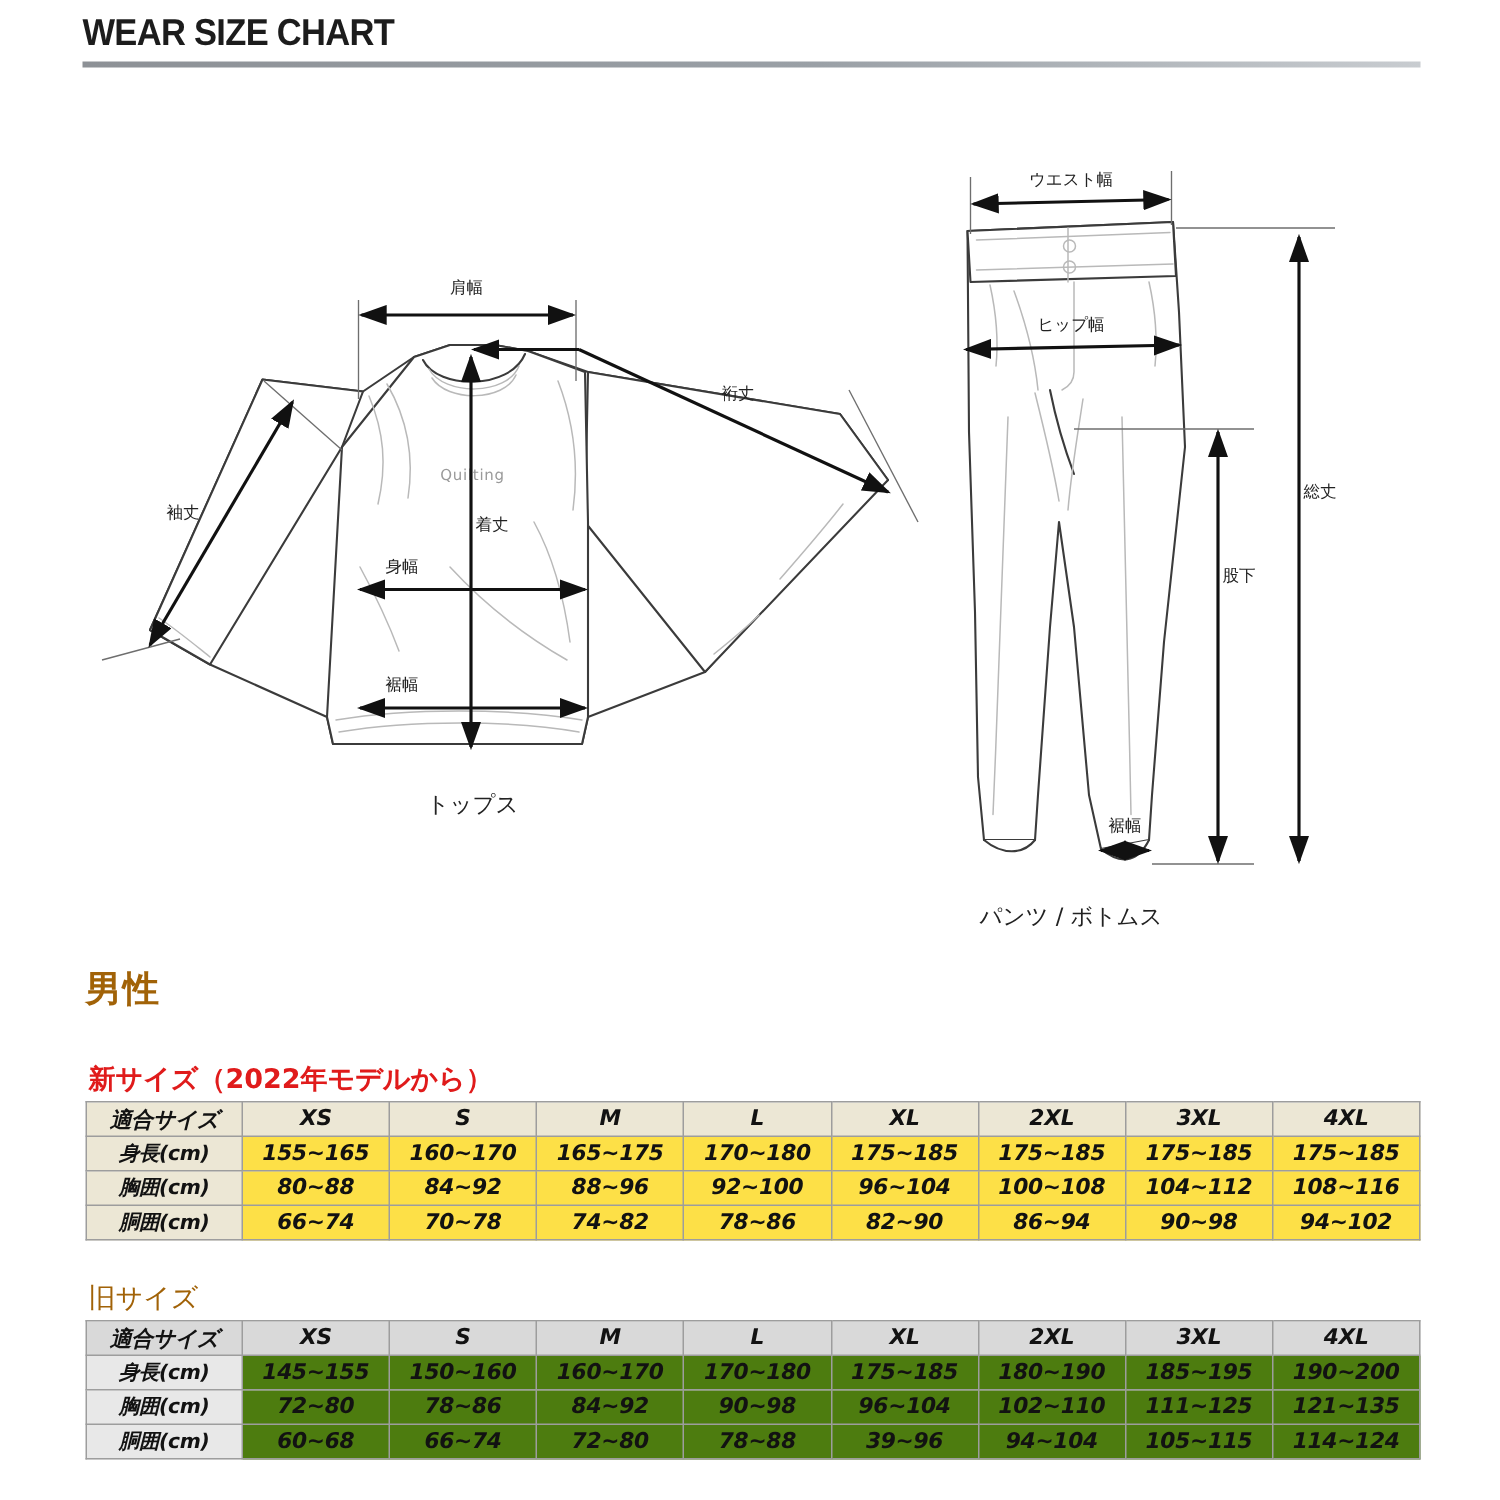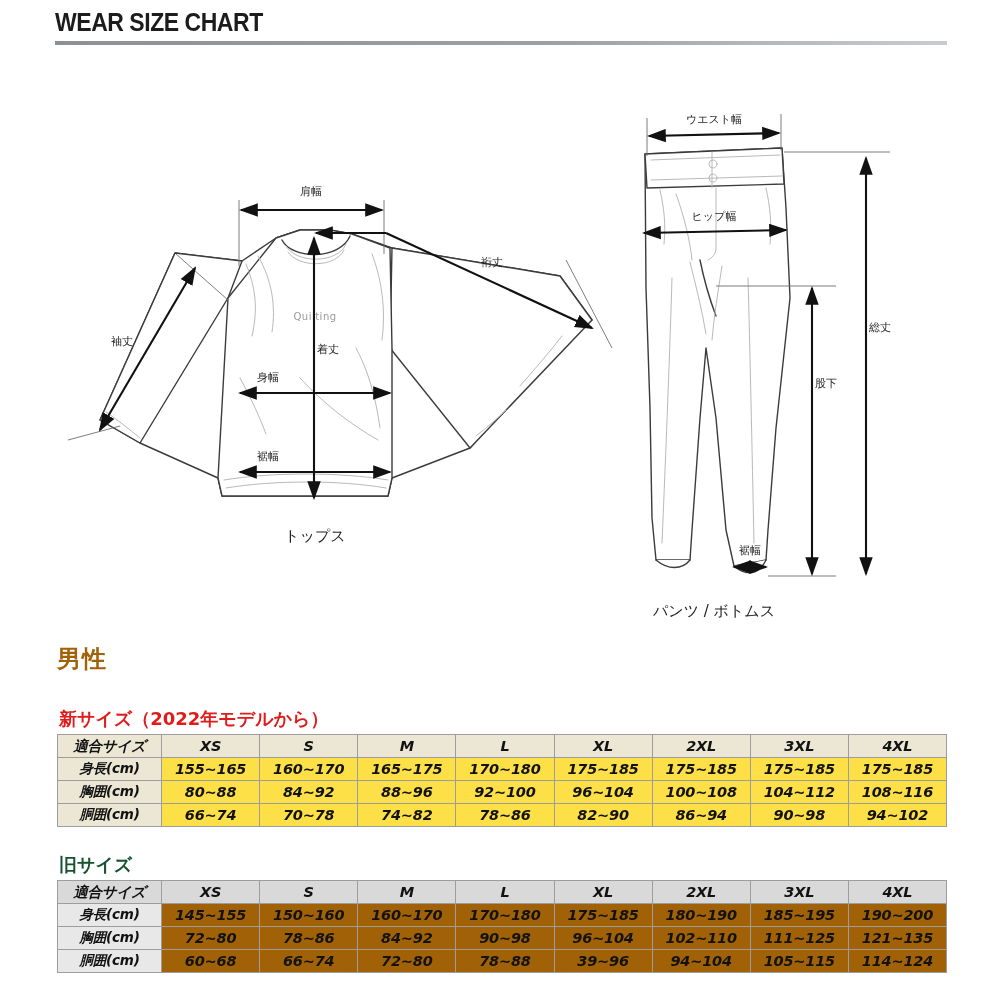--- a/index.html
+++ b/index.html
@@ -118,21 +118,21 @@
     color: #a16207;
     letter-spacing: 1px;
   }
   .table-caption {
     font-family: "DejaVu Sans", sans-serif;
     font-size: 18px;
     font-weight: bold;
     padding: 0 0 3px 2px;
   }
   .caption-new { color: #e01b1b; }
-  .caption-old { color: #14532d; font-weight: bold; }
+  .caption-old { color: #a16207; font-weight: normal; }
 
   .size-table {
     border-collapse: collapse;
     width: 890px;
     table-layout: fixed;
     font-family: "DejaVu Sans", sans-serif;
     font-style: italic;
   }
   .size-table td, .size-table th {
     border: 1px solid #9d9d9d;
@@ -150,21 +150,21 @@
   
   .tbl-new thead th { background: #ece7d5; }
   .tbl-new thead th.rowhead { background: #ece7d5; }
   .tbl-new td.rowhead { background: #ece7d5; font-size: 13.5px; }
   .tbl-new tbody td { background: #fde047; }
 
   
   .tbl-old thead th { background: #d9d9d9; }
   .tbl-old thead th.rowhead { background: #d9d9d9; }
   .tbl-old td.rowhead { background: #e8e8e8; font-size: 13.5px; }
-  .tbl-old tbody td { background: #a16207; }
+  .tbl-old tbody td { background: #4d7c0f; }
 
   .table-block-new {
     position: absolute;
     left: 57px;
     top: 82px;
   }
   .table-block-old {
     position: absolute;
     left: 57px;
     top: 228px;

